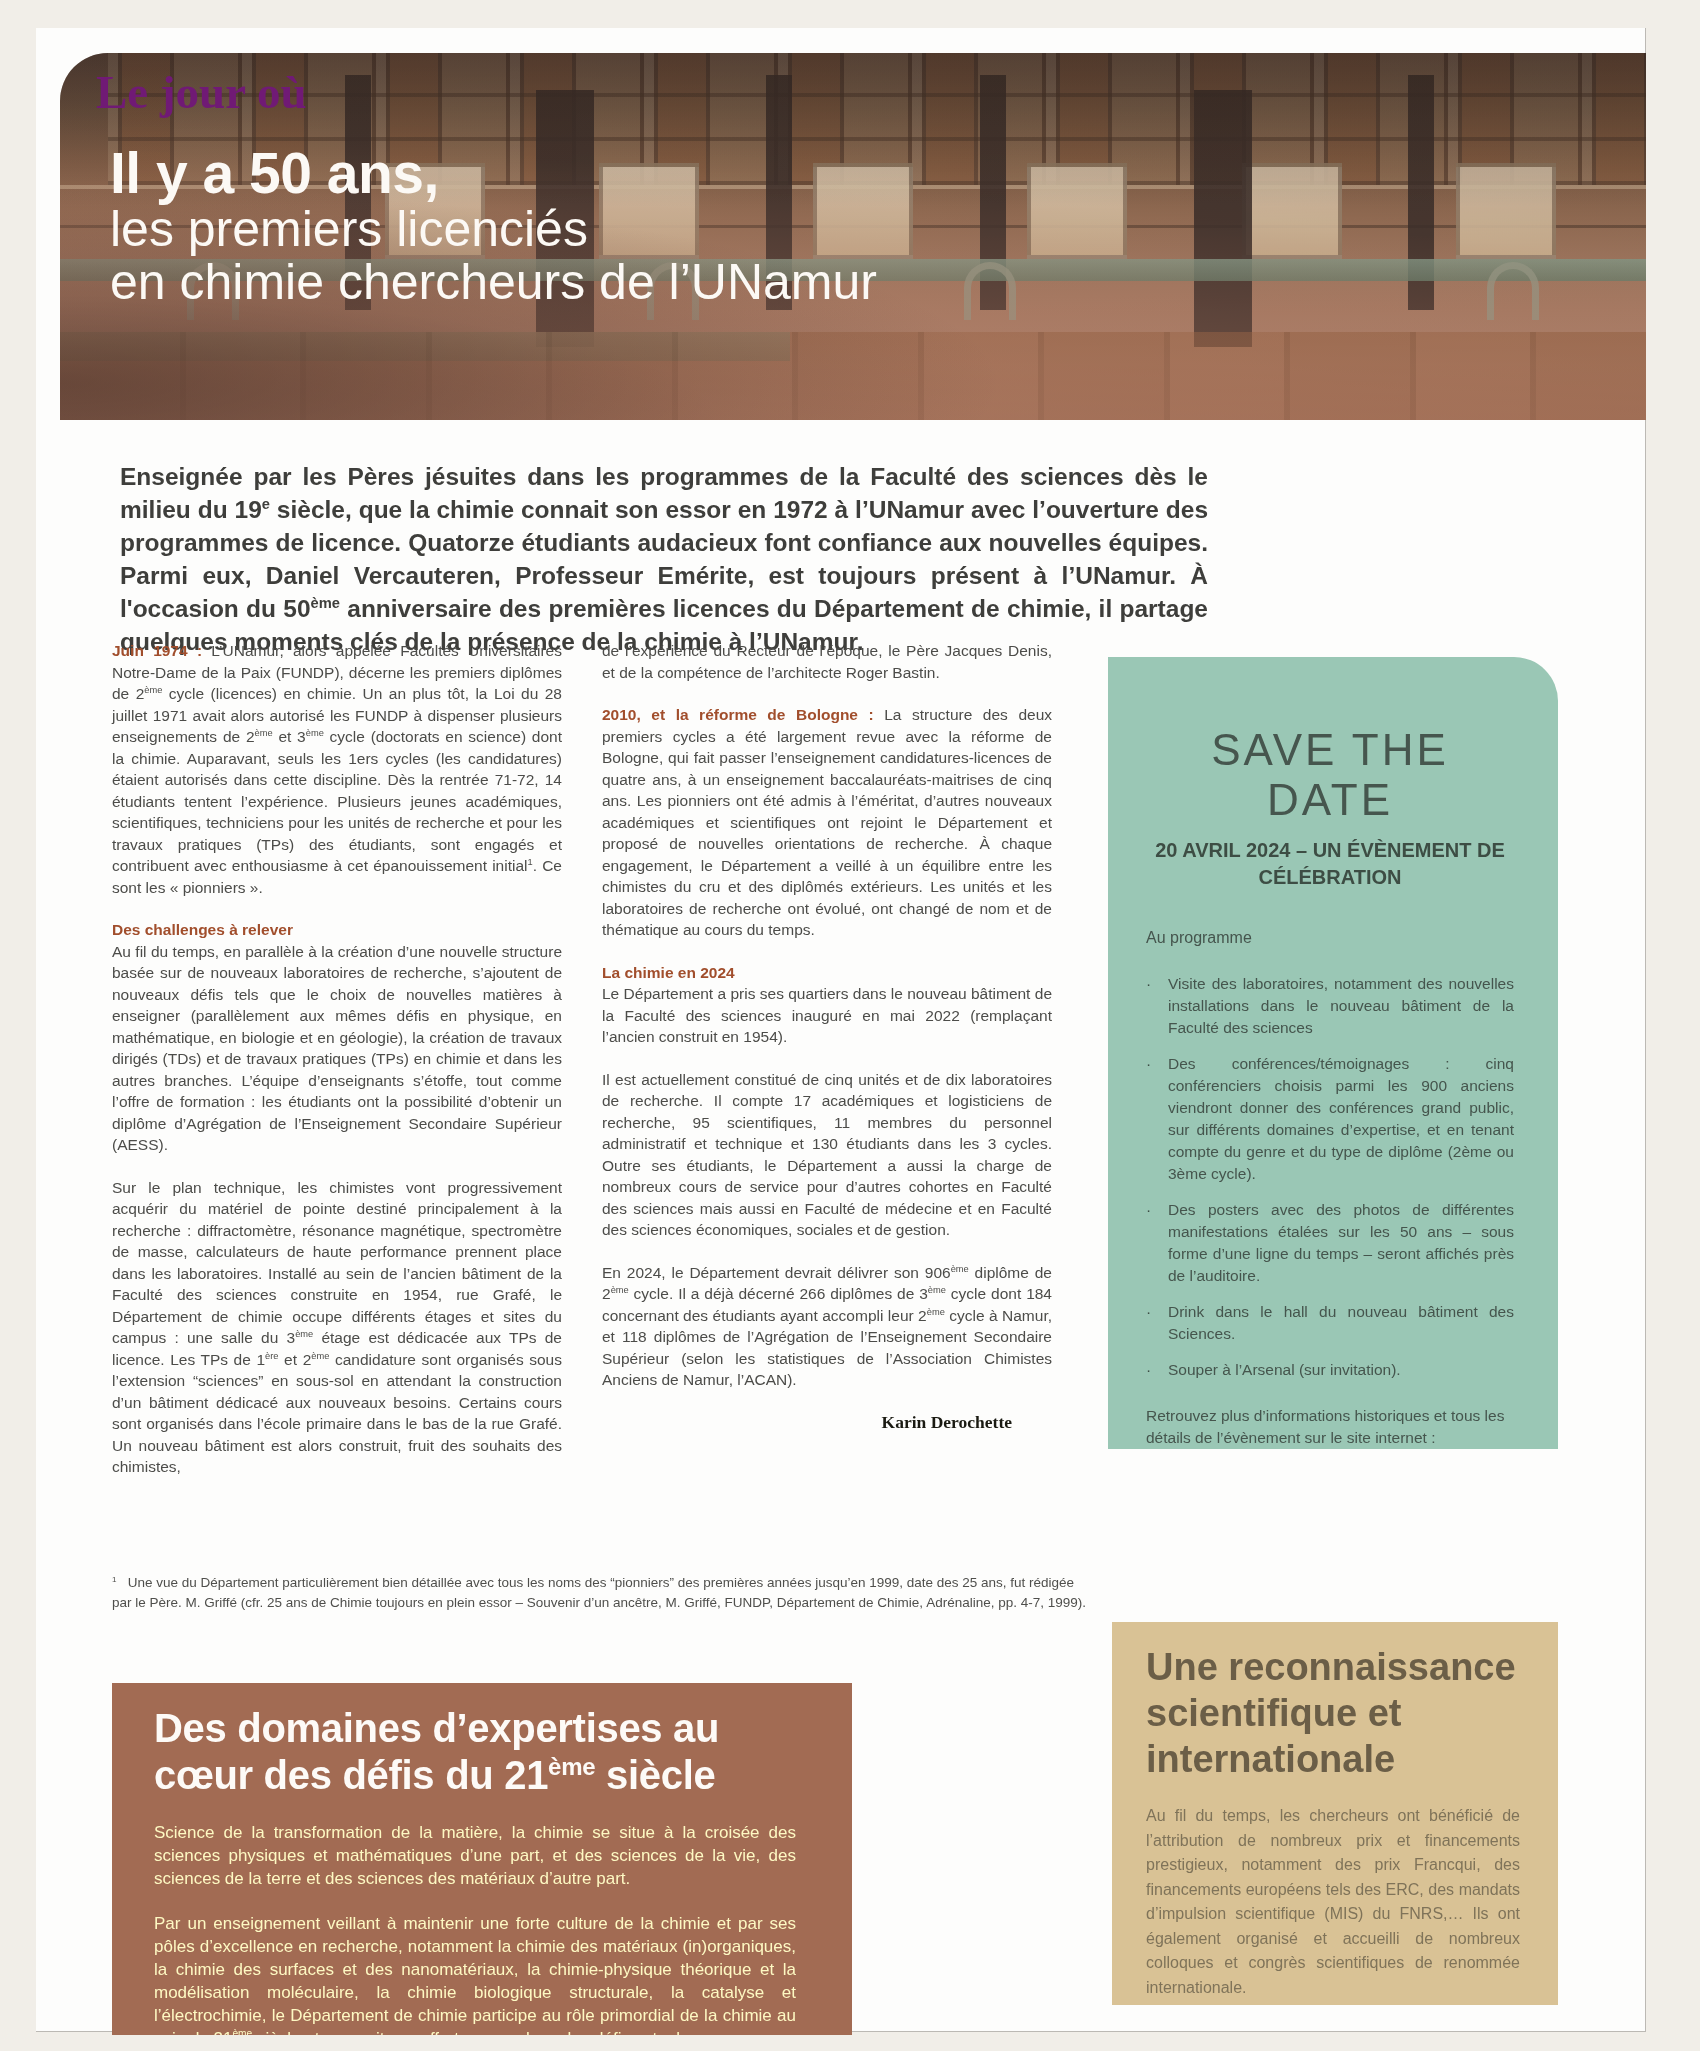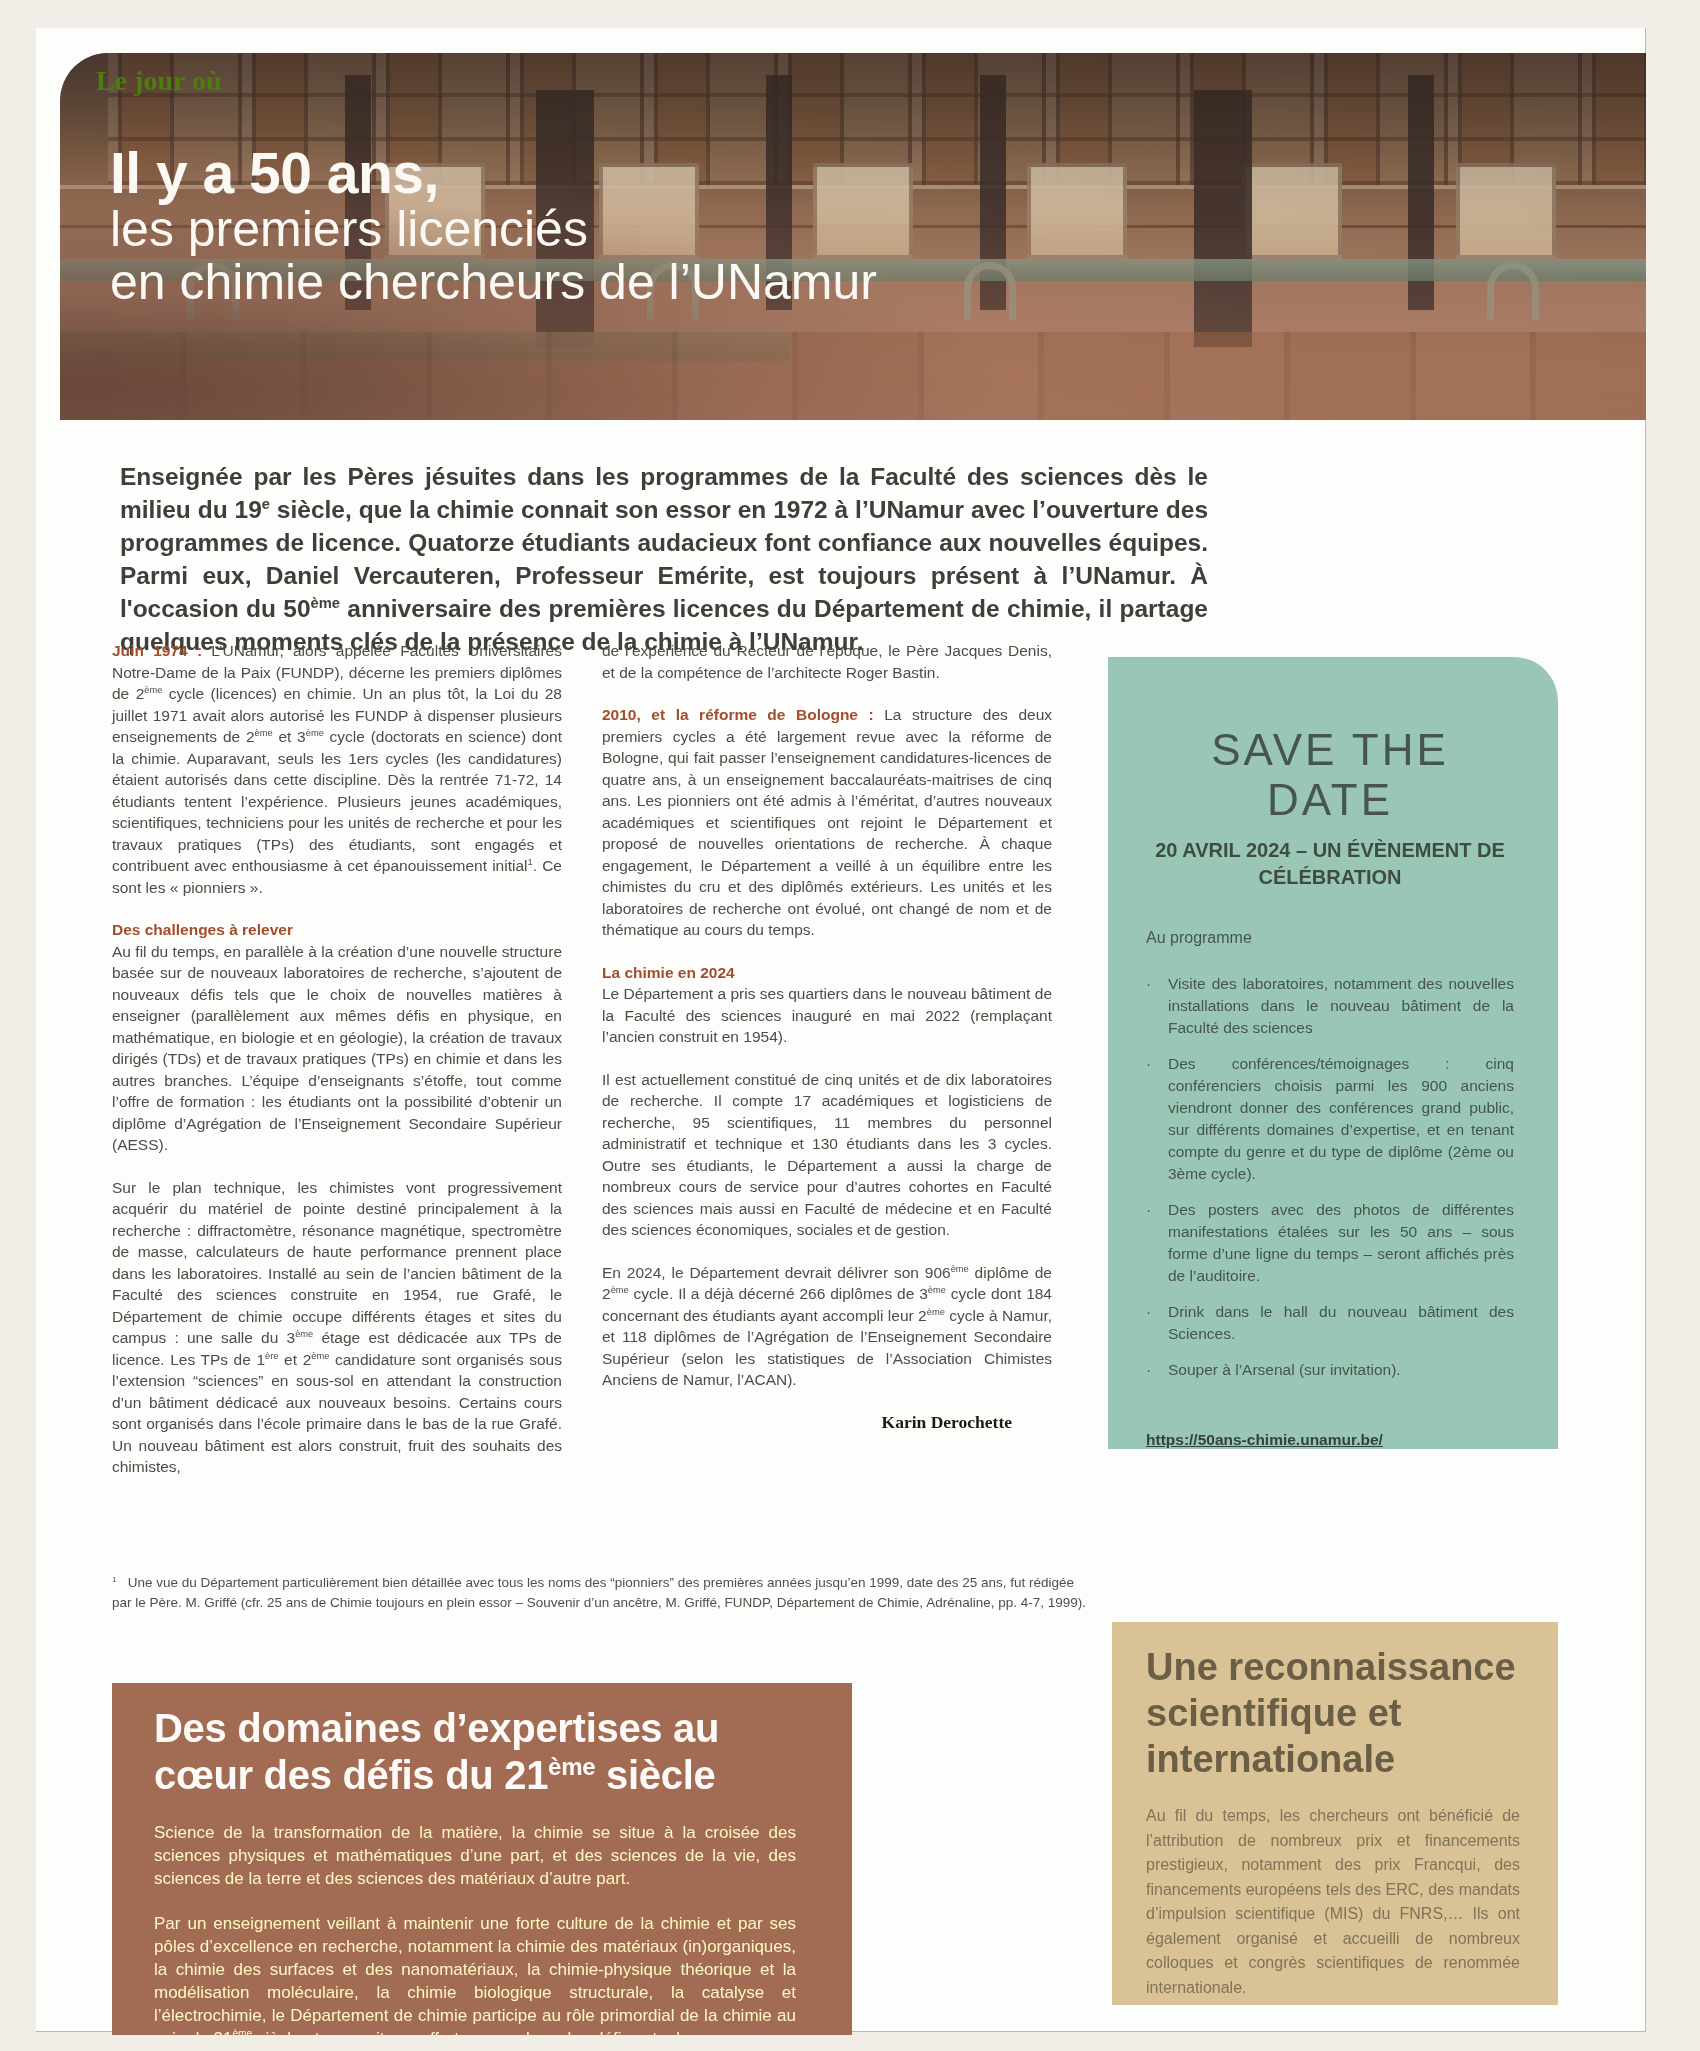--- a/index.html
+++ b/index.html
@@ -33,21 +33,21 @@
   .hp-hoop{top:57%;width:52px;height:58px;border:7px solid #95a391;border-bottom:none;
            border-radius:27px 27px 0 0;opacity:.75;background:transparent;}
   .hp-wood{bottom:0;left:0;right:0;height:24%;opacity:.5;background:
       repeating-linear-gradient(90deg,#8a5733 0 120px,#6b401f 120px 126px,#93603c 126px 240px,#6b401f 240px 246px);}
   .hp-floor{bottom:0;left:0;width:42%;height:34%;background:radial-gradient(ellipse at 0% 100%,rgba(40,28,22,.55),transparent 70%);}
   .hp-tint{inset:0;background:
       radial-gradient(ellipse at 0% 90%,rgba(60,40,32,.5),transparent 42%),
       linear-gradient(180deg,rgba(40,28,22,.34) 0%,rgba(40,28,22,.12) 26%,transparent 42%),
       linear-gradient(185deg,rgba(86,58,44,.30) 0%,rgba(134,86,66,.18) 40%,rgba(171,115,94,.45) 75%,rgba(178,124,104,.62) 100%);}
   .hero-kicker{position:absolute;left:36px;top:12px;z-index:3;font-family:"Liberation Serif",serif;
-               font-weight:bold;font-size:28px;color:#4d7c0f;}
+               font-weight:bold;font-size:47px;color:#701a75;}
   .hero-title{position:absolute;left:50px;top:92px;z-index:3;color:#fcf9f5;}
   .ht1{font-size:57px;font-weight:bold;letter-spacing:-.5px;line-height:56px;}
   .ht2{font-size:50px;font-weight:normal;line-height:49px;margin-top:4px;}
 
   
   .intro{position:absolute;left:76px;top:424px;width:1088px;margin:8px;font-weight:bold;
          font-size:24.5px;line-height:33px;color:#3e3e3b;text-align:justify;}
 
   
   .columns{position:absolute;left:76px;top:612px;width:940px;display:flex;gap:40px;}
@@ -174,21 +174,21 @@
         </li>
       <li class="std-item">
           <span class="dot">·</span>
           <span class="itxt">Drink dans le hall du nouveau bâtiment des Sciences.</span>
         </li>
       <li class="std-item">
           <span class="dot">·</span>
           <span class="itxt">Souper à l’Arsenal (sur invitation).</span>
         </li>
     </ul>
-    <p class="std-outro"><br>
+    <p class="std-outro"><span>Retrouvez plus d’informations historiques et tous les détails de l’évènement sur le site internet :</span><br>
       <a href="#" class="std-link">https://50ans-chimie.unamur.be/</a>
     </p>
     <div class="qr">
       <div class="qr-grid">
         <div class="qf tl"></div>
         <div class="qf tr"></div>
 
       </div>
     </div>
   </aside>

